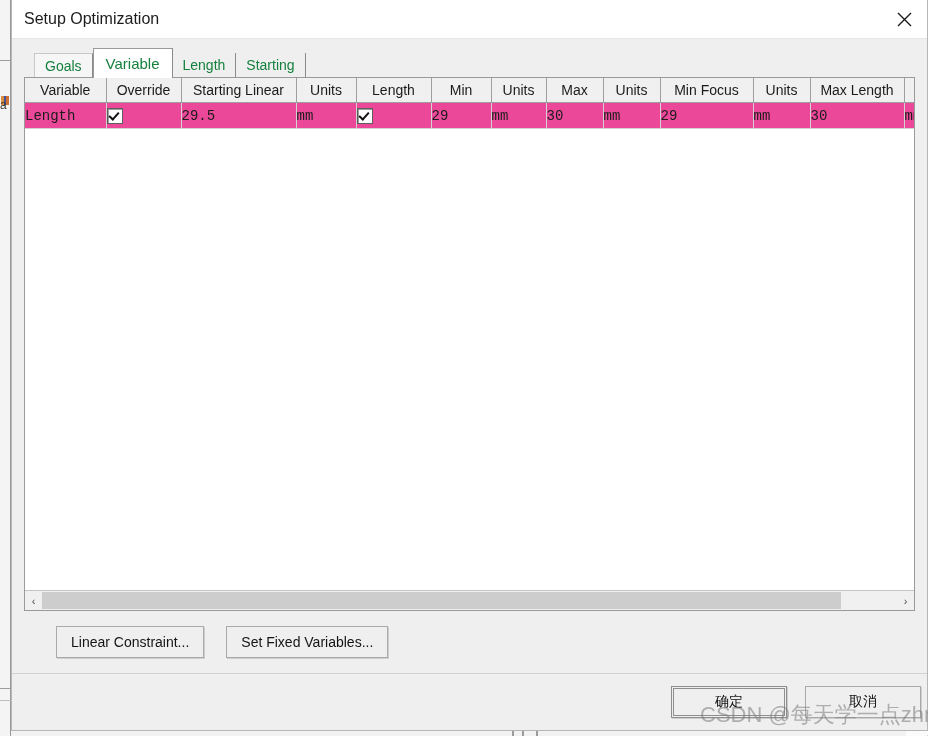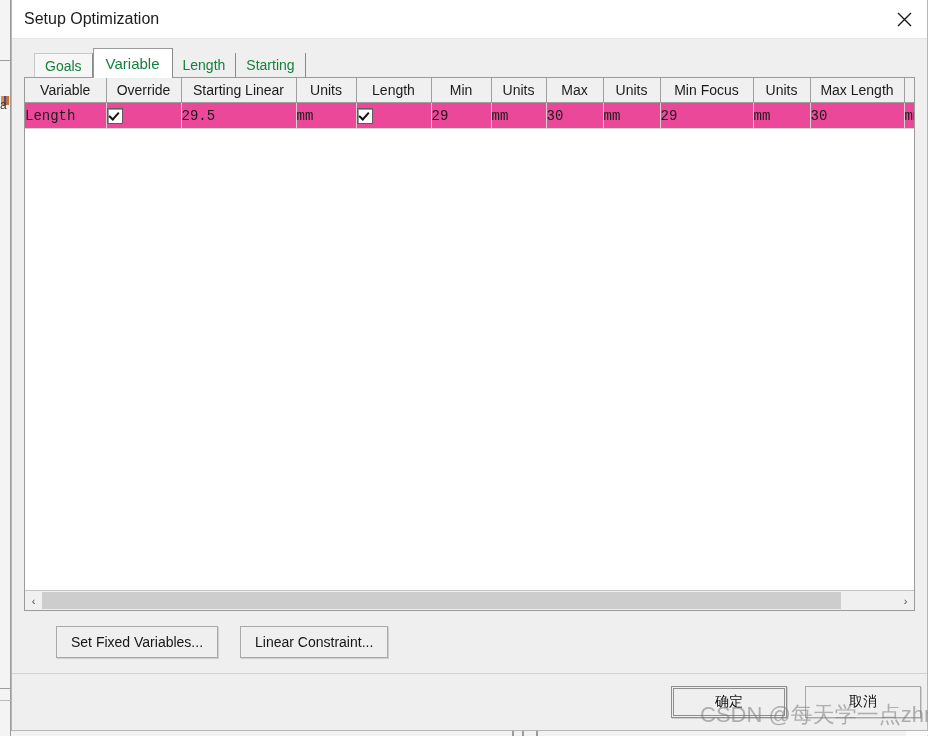--- a/index.html
+++ b/index.html
@@ -499,22 +499,22 @@
       <div id="hscroll">
         <div class="sb-arrow">‹</div>
         <div id="sb-track">
           <div id="sb-thumb"></div>
         </div>
         <div class="sb-arrow">›</div>
       </div>
     </div>
 
     <div id="action-row">
+      <button class="btn">Linear Constraint...</button>
       <button class="btn">Set Fixed Variables...</button>
-      <button class="btn">Linear Constraint...</button>
     </div>
   </div>
 
   <div id="footer">
     <div class="btn-dialog default">
       <span>确定</span>
     </div>
     <div class="btn-dialog">
       <span>取消</span>
     </div>

